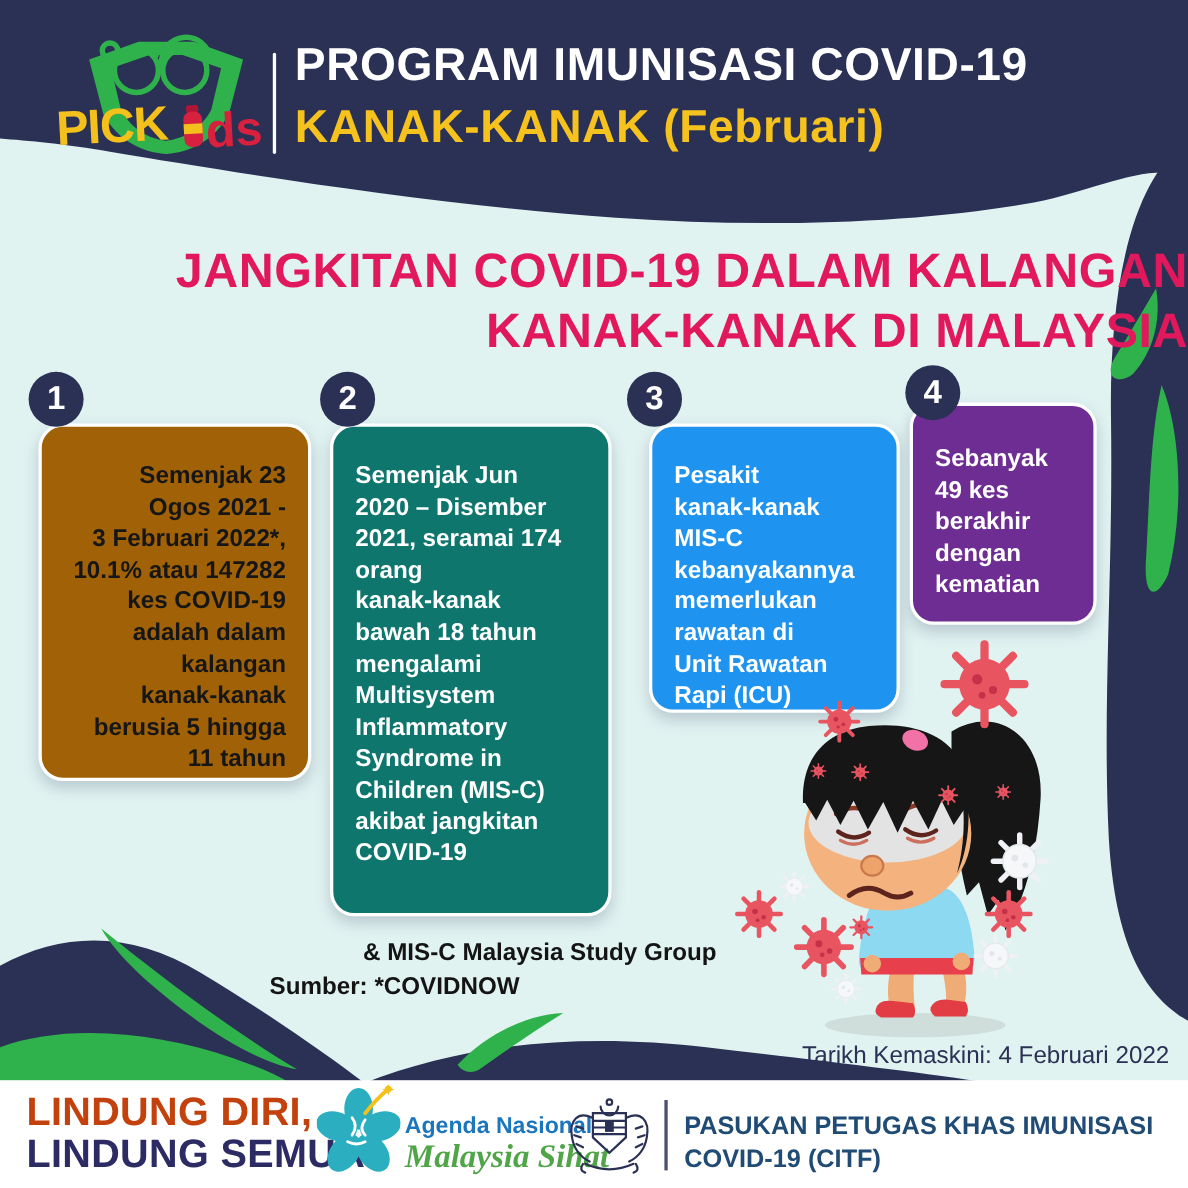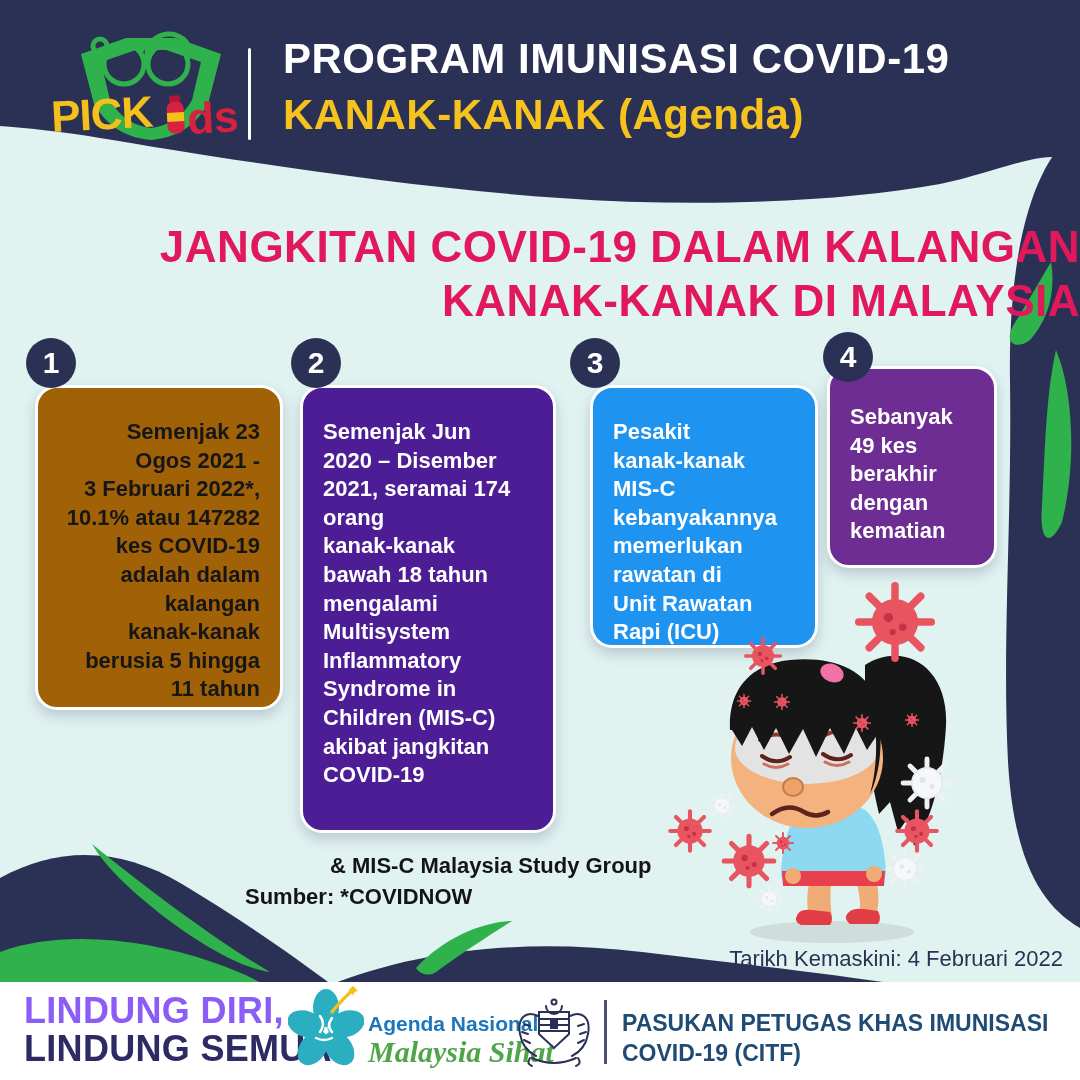--- a/index.html
+++ b/index.html
@@ -7,55 +7,55 @@
   #canvas{
     position:relative;width:1080px;height:1080px;overflow:hidden;
     background:#E1F3F1;
     font-family:"Liberation Sans","DejaVu Sans",sans-serif;
   }
   .abs{position:absolute;}
   svg{display:block;}
 
   
   #bg-svg{position:absolute;left:0;top:0;}
-  .hdr-title{position:absolute;left:283px;font-weight:800;font-size:42px;letter-spacing:.5px;line-height:1.0;white-space:nowrap;}
+  .hdr-title{position:absolute;left:268px;font-weight:800;font-size:42px;letter-spacing:.5px;line-height:1.0;white-space:nowrap;}
   .hdr-line1{top:38px;color:#ffffff;}
   .hdr-line2{top:94px;color:#F6C21E;}
   #logo-divider{position:absolute;left:248px;top:48px;width:3px;height:92px;background:#ffffff;border-radius:2px;}
 
   
   .main-title{position:absolute;left:0;width:1080px;text-align:right;color:#E2185C;font-weight:800;font-size:44px;letter-spacing:.5px;white-space:nowrap;}
   #main-title-1{top:222px;}
   #main-title-2{top:276px;}
 
   
   .card{position:absolute;border:3px solid #ffffff;border-radius:22px;box-shadow:0 6px 14px rgba(40,50,90,.22);padding:30px 20px 16px 20px;}
   .card-text{font-weight:bold;font-size:22px;line-height:1.3;white-space:pre-line;}
   .card--1{left:35px;top:385px;width:248px;height:325px;background:#a16207;text-align:right;}
   .card--1 .card-text{color:#161616;}
-  .card--2{left:300px;top:385px;width:256px;height:448px;background:#4c1d95;}
+  .card--2{left:300px;top:385px;width:256px;height:448px;background:#0f766e;}
   .card--3{left:580px;top:385px;width:228px;height:263px;background:#1E93F0;margin-left:10px;}
   .card--4{left:827px;top:366px;width:170px;height:202px;background:#6D2D92;padding-top:34px;}
   .card--2 .card-text,.card--3 .card-text,.card--4 .card-text{color:#ffffff;}
   .badge{position:absolute;width:50px;height:50px;border-radius:50%;background:#2B3155;color:#fff;
          font-weight:800;font-size:30px;display:flex;align-items:center;justify-content:center;z-index:5;}
   #badge-1{left:26px;top:338px;}
   #badge-2{left:291px;top:338px;}
   #badge-3{left:570px;top:338px;}
   #badge-4{left:823px;top:332px;}
 
   
   #source-block{position:absolute;left:245px;top:850px;color:#141414;font-weight:bold;font-size:22px;line-height:1.42;}
   #source-line2{margin-left:85px;}
   #updated-line{position:absolute;right:17px;top:946px;color:#2B3155;font-size:22px;}
 
   
   #footer{position:absolute;left:0;top:982px;width:1080px;height:98px;background:#ffffff;}
   .slogan{position:absolute;left:24px;font-weight:800;font-size:36px;letter-spacing:.3px;white-space:nowrap;}
-  #slogan-1{top:8px;color:#8b5cf6;}
+  #slogan-1{top:8px;color:#c2410c;}
   #slogan-2{top:46px;color:#2D2B63;}
   #agenda-block{position:absolute;left:368px;top:30px;line-height:1.1;}
   #agenda-line1{color:#1B76BD;font-weight:800;font-size:21px;}
   #agenda-line2{color:#50A548;font-style:italic;font-weight:bold;font-size:30px;font-family:"Liberation Serif","DejaVu Serif",serif;}
   #footer-divider{position:absolute;left:604px;top:18px;width:3px;height:64px;background:#2B3155;opacity:.85;}
   #citf-block{position:absolute;left:622px;top:26px;color:#1F4B74;font-weight:800;font-size:23px;line-height:1.32;white-space:nowrap;}
 </style>
 </head>
 <body>
 
@@ -97,21 +97,21 @@
     <g transform="translate(118,84) rotate(-3)">
       <rect x="3" y="0" width="11" height="7" rx="2" fill="#B01536"></rect>
       <rect x="0" y="6" width="17" height="32" rx="7" fill="#D8203F"></rect>
       <rect x="0" y="17" width="17" height="9" fill="#F3C01C"></rect>
     </g>
     <text x="140" y="122" font-size="44" font-weight="bold" fill="#D8203F" transform="rotate(-3 140 122)">ds</text>
   </svg>
   <div id="logo-divider"></div>
 
   <div class="hdr-title hdr-line1">PROGRAM IMUNISASI COVID-19</div>
-  <div class="hdr-title hdr-line2">KANAK-KANAK (Agenda)</div>
+  <div class="hdr-title hdr-line2">KANAK-KANAK (Februari)</div>
 
   <div class="main-title" id="main-title-1">JANGKITAN COVID-19 DALAM KALANGAN</div>
   <div class="main-title" id="main-title-2">KANAK-KANAK DI MALAYSIA</div>
 
   <div class="badge" id="badge-1">1</div>
   <div class="card card--1">
     <div class="card-text">Semenjak 23
 Ogos 2021 -
 3 Februari 2022*,
 10.1% atau 147282

